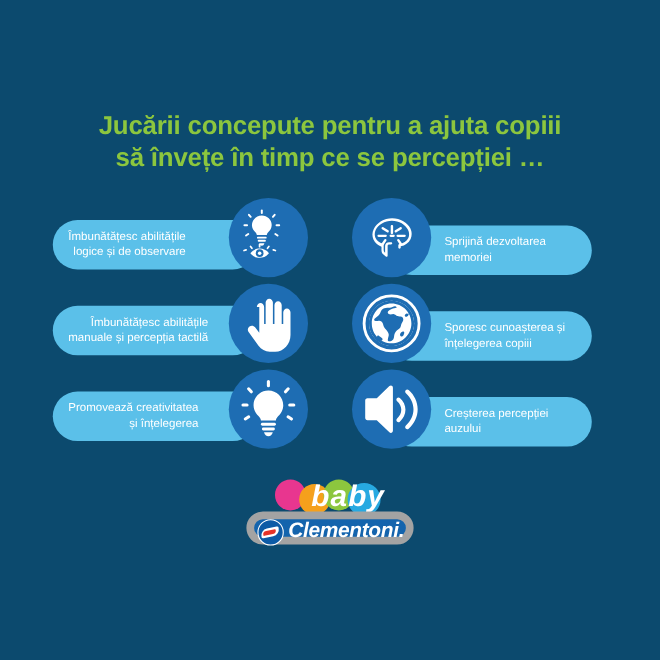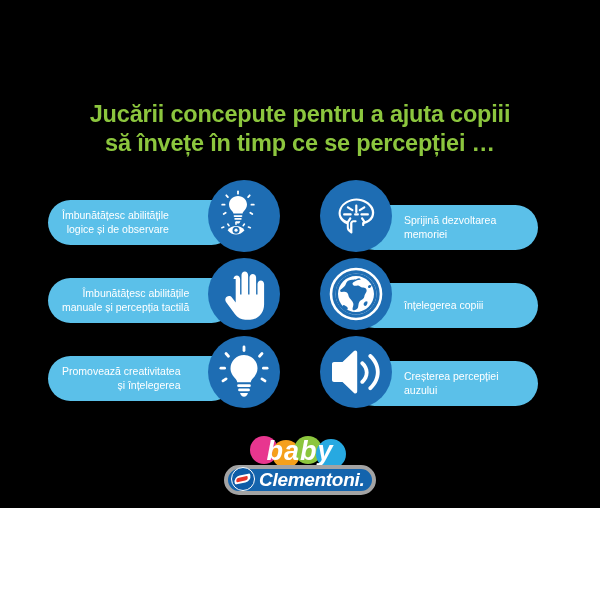--- a/index.html
+++ b/index.html
@@ -10,22 +10,22 @@
   body {
     width: 600px;
     height: 600px;
     font-family: "Liberation Sans", sans-serif;
     overflow: hidden;
     position: relative;
   }
   #page {
     position: relative;
     width: 600px;
-    height: 508px;
-    background: #000000;
+    height: 600px;
+    background: #0c4a6e;
     text-decoration: underline;
   }
 
   
   .title-block {
     position: absolute;
     left: 0;
     top: 100px;
     width: 600px;
     text-align: center;
@@ -141,33 +141,33 @@
     left: 0;
     top: 0;
     width: 100px;
     height: 32px;
     color: #ffffff;
     font-size: 27px;
     font-weight: bold;
     font-style: italic;
     line-height: 30px;
     letter-spacing: 1px;
-    text-align: center;
+    text-align: right;
   }
   .clem-bar {
     position: relative;
     margin: -3px auto 16px;
     width: 152px;
     height: 30px;
     border-radius: 15px;
     background: #1464ad;
-    border: 4px solid #a3a3a3;
+    border: 7px solid #a3a3a3;
     box-sizing: border-box;
     display: flex;
-    align-items: flex-end;
+    align-items: flex-start;
   }
   .clem-emblem {
     width: 22px;
     height: 22px;
     border-radius: 50%;
     background: #0d5ba6;
     border: 1.6px solid #ffffff;
     margin-left: 3px;
     flex: 0 0 22px;
     position: relative;
@@ -309,20 +309,21 @@
 
               <path d="M31.5 12.5 c-1.4 .6-3 .5-4.4 1.3 -1.2 .7-2.6 1.1-3.4 2.3 -.7 1.1 .4 2.3 1.4 2.6 1.3 .4 2.7-.3 4-.1 1.2 .2 2.1 1.2 3.2 1.7 1.2 .5 2.6 .2 3.8 .7 1.1 .5 1.7 1.8 1.5 3 -.2 1.3-1.2 2.3-1.7 3.5 -.5 1.1-.4 2.4-1.1 3.4 -.8 1.2-2.3 1.7-3.3 2.7 -1.1 1-1.7 2.4-2 3.8 -.3 1.3-.2 2.7-.9 3.9 -.7 1.2-2.1 1.7-3.4 2 -.4 .1-.9 .1-1.2-.2 -.5-.4-.5-1.2-.4-1.8 .2-1.4 .9-2.7 .8-4.2 -.1-1.4-.9-2.6-1.8-3.7 -.9-1.1-2-2-2.6-3.3 -.6-1.2-.6-2.6-1.3-3.7 -.6-1-1.7-1.6-2.9-1.7 -1.1-.1-2.2 .3-3.3 .2 -.5 0-1.1-.2-1.3-.7 -.2-.6 .2-1.2 .6-1.6 1.3-1.4 3.1-2.3 4.2-3.9 .9-1.3 1.1-3 2.2-4.2 1.2-1.3 3.1-1.5 4.8-1.7 1.6-.2 3.3-.1 4.8-.8 .7-.3 1.4-.7 2.2-.7 .6 0 1.2 .2 1.4 .8 .2 .5-.1 1-.6 1.2z"></path>
               <path d="M42 18 c-.8 .3-1.7 .1-2.4 .6 -.6 .4-.8 1.3-.4 1.9 .4 .6 1.3 .7 1.9 .3 .7-.4 1.1-1.2 1.4-2 .1-.3 .1-.7-.2-.8z"></path>
               <path d="M14 38.5 c-.6 .7-.5 1.8 0 2.5 .6 .8 1.6 1.2 2.5 1.6 .6 .2 1.3 .3 1.8-.1 .5-.4 .6-1.2 .3-1.8 -.5-.9-1.5-1.3-2.3-1.9 -.6-.4-1.2-1-2-.9 -.1 0-.2 .3-.3 .6z"></path>
               <path d="M36.5 34.5 c-.9 .4-1.5 1.3-1.8 2.3 -.2 .8 .2 1.7 .9 2 .8 .3 1.6-.2 2.1-.9 .6-.8 .9-1.8 .8-2.8 -.1-.6-.5-.9-1-.7z"></path>
             </g>
           </svg>
         </div>
         <div class="pill">
           <div class="pill-text">
+            <div>Sporesc cunoașterea și</div>
             <div>înțelegerea copiii</div>
           </div>
         </div>
       </div>
 
     </div>
 
     <div class="feature-row">
 
       <div class="feature left">

